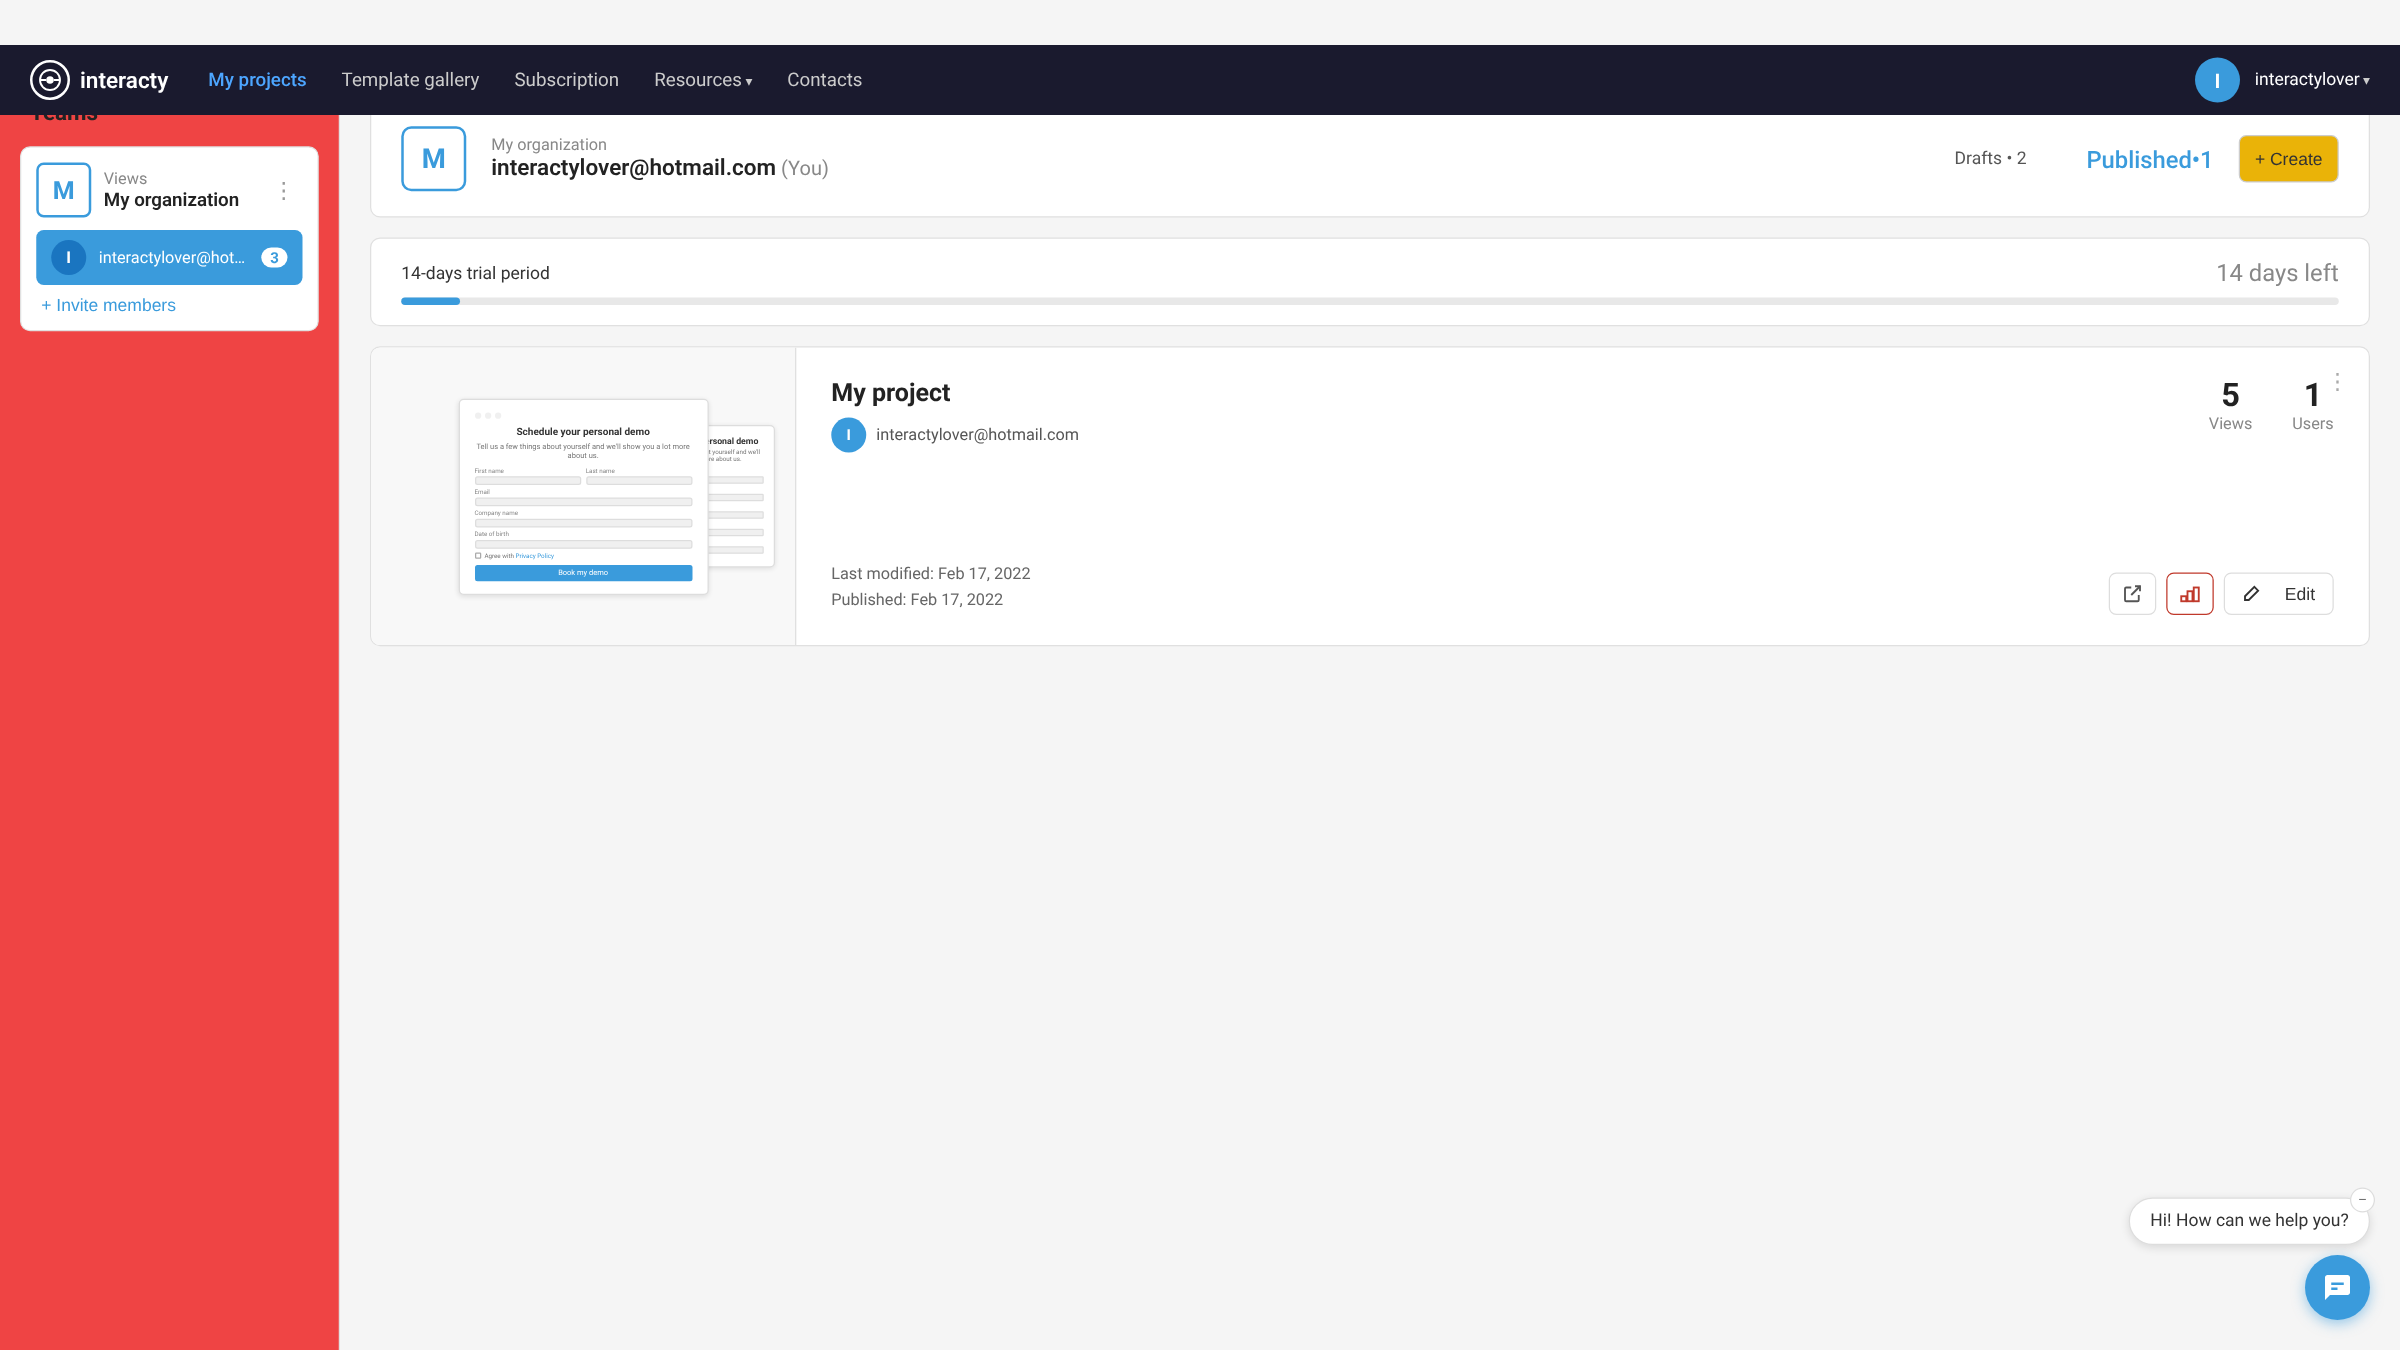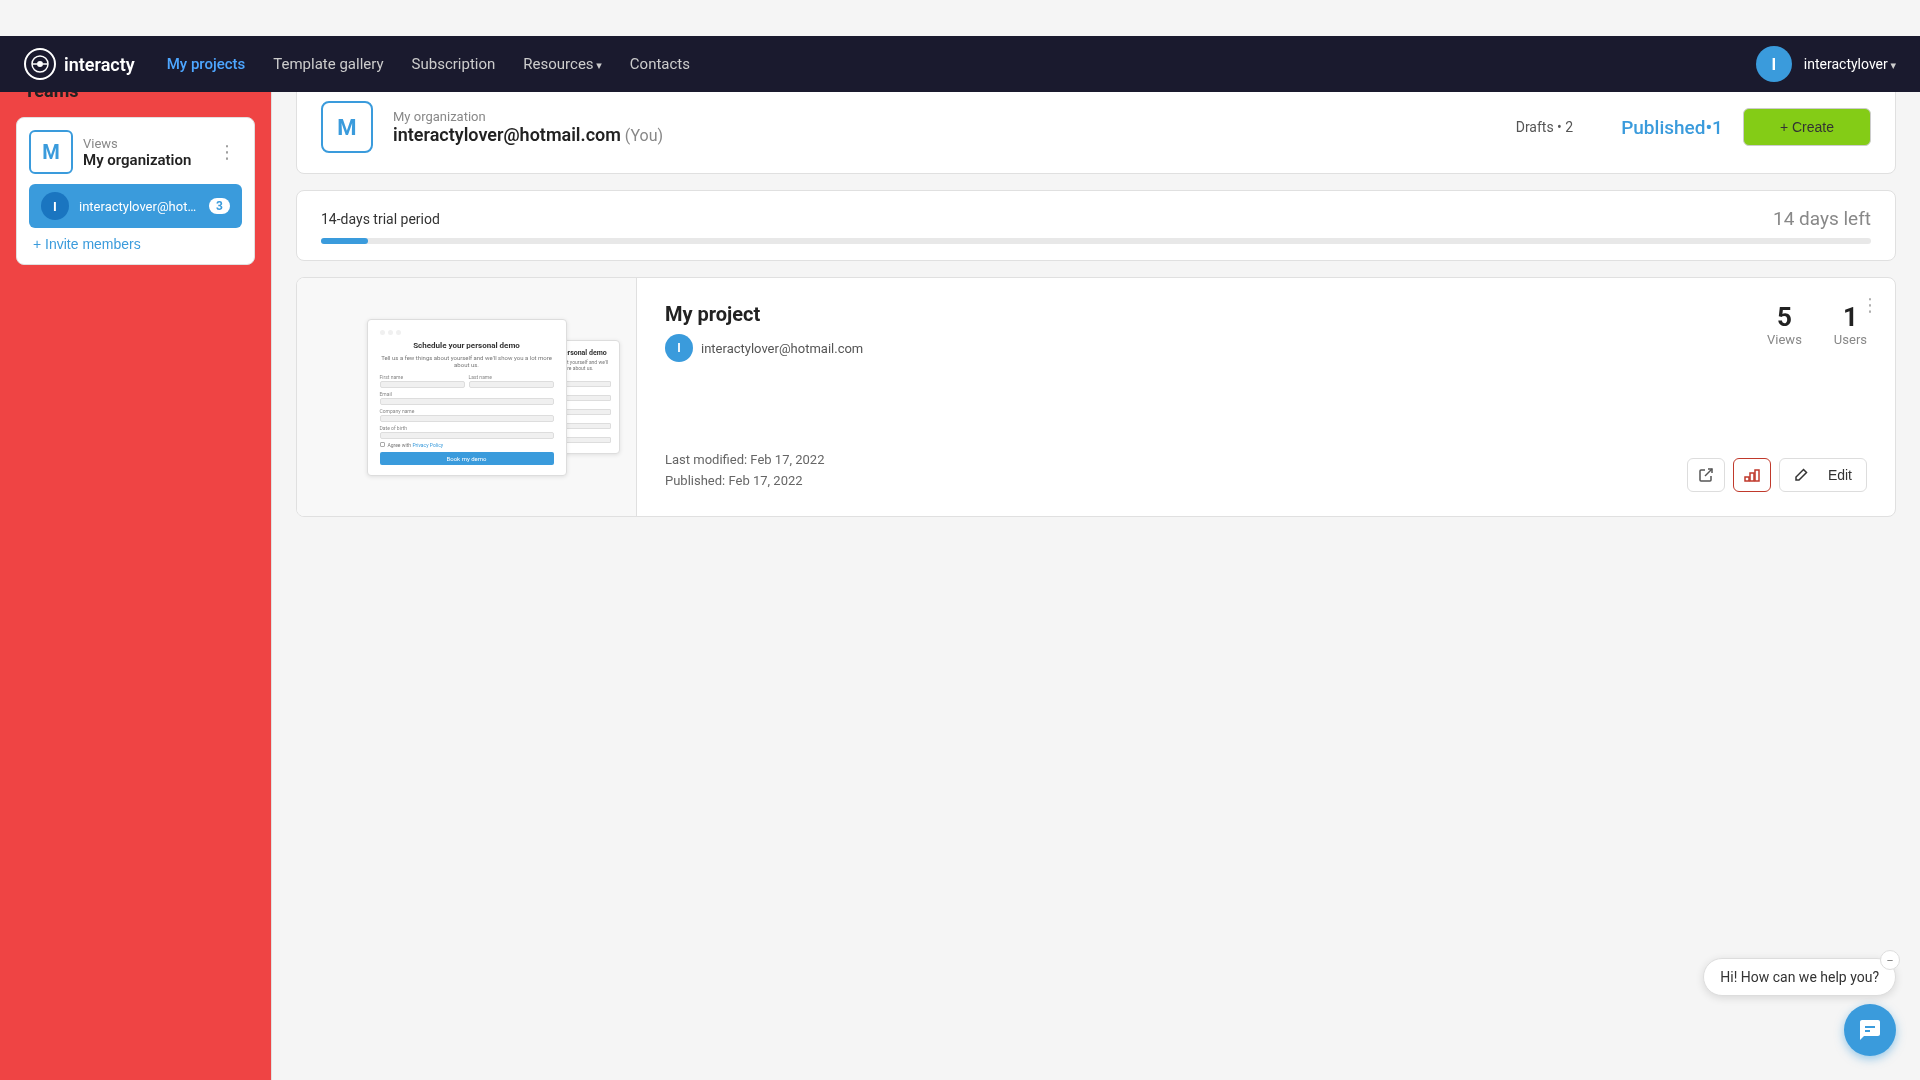--- a/index.html
+++ b/index.html
@@ -211,24 +211,24 @@
     .org-email-you { font-size: 16px; color: #888; font-weight: 400; }
     .org-stats {
       display: flex;
       align-items: center;
       gap: 24px;
     }
     .stat-item { font-size: 14px; color: #555; }
     .stat-link { color: #3a9bdc; text-decoration: none; font-size: 19px; font-weight: 500; cursor: pointer; text-align: center; }
     .stat-sep { color: #ccc; }
     .create-btn {
-      background: #84cc16;
+      background: #eab308;
       border: 1px solid #ccc;
       border-radius: 6px;
-      padding: 10px 36px;
+      padding: 10px 12px;
       font-size: 14px;
       color: #333;
       cursor: pointer;
       white-space: nowrap;
     }
 
     
     .trial-bar {
       background: #fff;
       border: 1px solid #e0e0e0;

